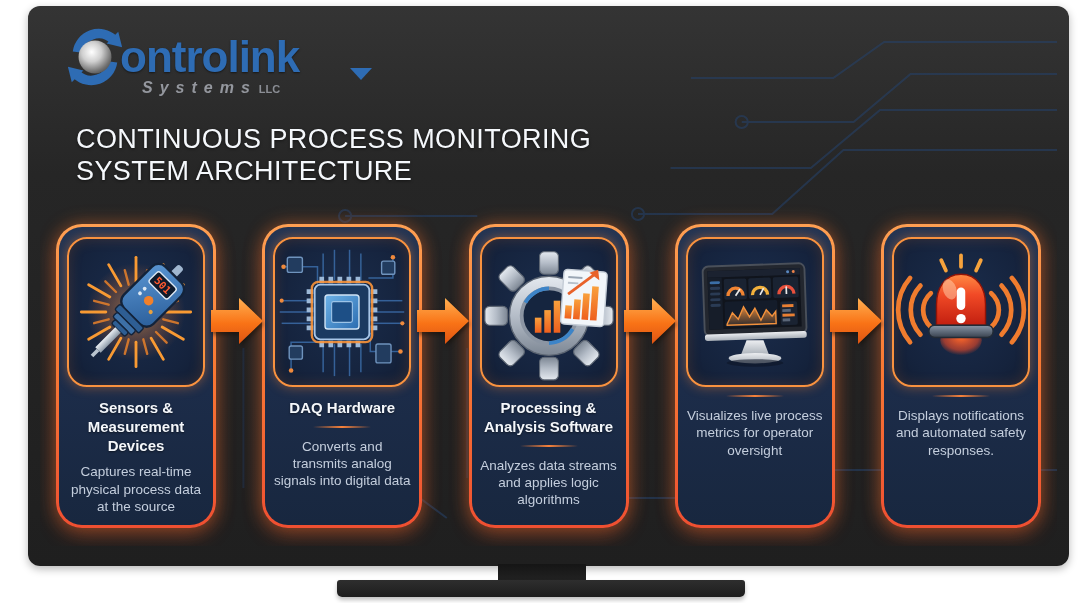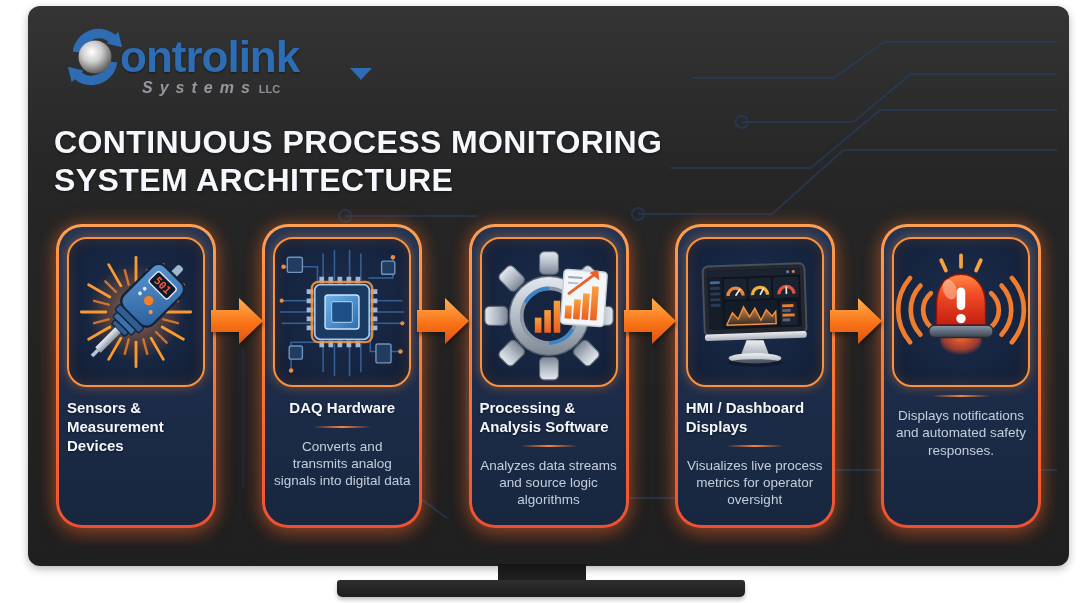--- a/index.html
+++ b/index.html
@@ -38,22 +38,22 @@
     letter-spacing:7px;line-height:1;
   }
   .logo-llc{font-size:11px;font-weight:700;color:#8b8e95;margin-left:2px;}
   .logo-tri{
     position:absolute;right:12px;top:-12px;width:0;height:0;
     border-left:11px solid transparent;border-right:11px solid transparent;
     border-top:12px solid #2e6cb4;
   }
   
   .title{
-    position:absolute;left:14px;top:106px;margin:0;
-    font-size:32px;font-weight:700;color:#f5f8fc;letter-spacing:.4px;line-height:1.18;
+    position:absolute;left:36px;top:106px;margin:0;
+    font-size:27px;font-weight:400;color:#f5f8fc;letter-spacing:.4px;line-height:1.18;
     text-shadow:0 1px 3px rgba(0,0,0,.5);
   }
   .title span{display:block;}
   
   .flow{
     position:absolute;left:16px;right:16px;top:206px;height:304px;
     display:flex;justify-content:space-between;align-items:flex-start;
   }
   .card{
     width:160px;height:304px;border-radius:26px;padding:3px;box-sizing:border-box;
@@ -70,21 +70,21 @@
     width:138px;height:150px;border-radius:20px;box-sizing:border-box;
     border:2px solid #f9923f;
     background:radial-gradient(ellipse at 50% 45%, #1b2d4c 0%, #15233d 70%, #111d33 100%);
     box-shadow:0 0 12px rgba(249,130,48,.45), inset 0 0 14px rgba(249,130,48,.18);
     overflow:hidden;display:flex;align-items:center;justify-content:center;
     flex:0 0 auto;
   }
   .icon-tile svg{width:132px;height:144px;}
   .card-title{
     margin-top:12px;font-size:15px;font-weight:700;color:#f4f7fb;
-    text-align:left;line-height:1.25;text-shadow:0 1px 2px rgba(0,0,0,.5);
+    text-align:center;line-height:1.25;text-shadow:0 1px 2px rgba(0,0,0,.5);
   }
   .card-divider{
     width:58px;height:2px;margin:8px auto 6px;border-radius:2px;
     background:linear-gradient(90deg,rgba(249,130,48,0) 0%,#f9823a 50%,rgba(249,130,48,0) 100%);
   }
   .card-desc{
     margin-top:4px;font-size:13.5px;color:#c4cedd;
     text-align:center;line-height:1.28;
   }
   .no-divider .card-desc{margin-top:8px;}
@@ -224,20 +224,21 @@
                   <circle cx="81" cy="59" r="2.2" fill="#e8a13f"></circle>
                   <rect x="52" y="76" width="36" height="8" rx="2" fill="#2e5e93" stroke="#13233a" stroke-width="1.5"></rect>
                   <rect x="56" y="84" width="28" height="7" rx="2" fill="#3d70a6" stroke="#13233a" stroke-width="1.5"></rect>
                   <rect x="60" y="91" width="20" height="6" rx="2" fill="#2e5e93" stroke="#13233a" stroke-width="1.5"></rect>
                   <rect x="66" y="97" width="8" height="30" fill="url(#s-steel)"></rect>
                   <rect x="68" y="127" width="4" height="9" fill="#b9c4cf"></rect>
                 </g>
               </svg>
             </div>
             <div class="card-title">Sensors &amp; Measurement Devices</div>
+            <div class="card-desc">Captures real-time physical process data at the source</div>
           </div>
         </div>
 
         <svg class="arrow" viewBox="0 0 56 54">
           <defs>
               <linearGradient id="a1" x1="0" y1="0" x2="0" y2="1">
             <stop offset="0%" stop-color="#ffb052"></stop>
                 <stop offset="55%" stop-color="#f97316"></stop>
                 <stop offset="100%" stop-color="#dd5413"></stop>
           </linearGradient>
@@ -354,21 +355,21 @@
                   <rect x="97" y="57" width="7" height="21" fill="url(#g-bar)"></rect>
                   <rect x="106" y="50" width="7" height="28" fill="url(#g-bar)"></rect>
                   <rect x="115" y="42" width="7" height="36" fill="url(#g-bar)"></rect>
                   <path d="M90 52 L118 28" stroke="#e8622a" stroke-width="3" fill="none"></path>
                   <polygon points="120,24 122,35 111,28" fill="#e8622a"></polygon>
                 </g>
               </svg>
             </div>
             <div class="card-title">Processing &amp; Analysis Software</div>
             <div class="card-divider"></div>
-            <div class="card-desc">Analyzes data streams and source logic algorithms</div>
+            <div class="card-desc">Analyzes data streams and applies logic algorithms</div>
           </div>
         </div>
 
         <svg class="arrow" viewBox="0 0 56 54">
           <defs>
               <linearGradient id="a3" x1="0" y1="0" x2="0" y2="1">
             <stop offset="0%" stop-color="#ffb052"></stop>
                 <stop offset="55%" stop-color="#f97316"></stop>
                 <stop offset="100%" stop-color="#dd5413"></stop>
           </linearGradient>
@@ -420,21 +421,20 @@
                     <rect x="99" y="73" width="13" height="3" fill="#e87f33"></rect>
                     <rect x="99" y="78" width="8" height="3" fill="#5a6678"></rect>
                   </g>
                   <rect x="16" y="92" width="108" height="7" rx="3" fill="url(#m-silver)"></rect>
                 </g>
                 <path d="M61 100 L79 100 L85 116 L55 116 Z" fill="url(#m-silver)"></path>
                 <ellipse cx="70" cy="119" rx="28" ry="5.5" fill="url(#m-silver)"></ellipse>
                 <ellipse cx="70" cy="124" rx="30" ry="4" fill="#0d1626" opacity=".6"></ellipse>
               </svg>
             </div>
-            <div class="card-title">HMI / Dashboard Displays</div>
             <div class="card-divider"></div>
             <div class="card-desc">Visualizes live process metrics for operator oversight</div>
           </div>
         </div>
 
         <svg class="arrow" viewBox="0 0 56 54">
           <defs>
               <linearGradient id="a4" x1="0" y1="0" x2="0" y2="1">
             <stop offset="0%" stop-color="#ffb052"></stop>
                 <stop offset="55%" stop-color="#f97316"></stop>

